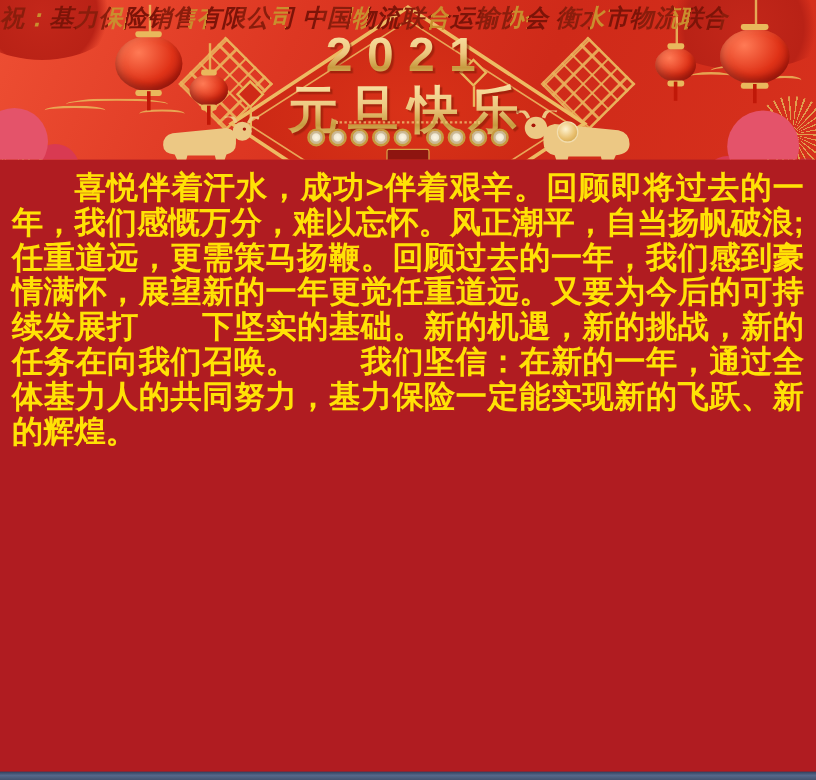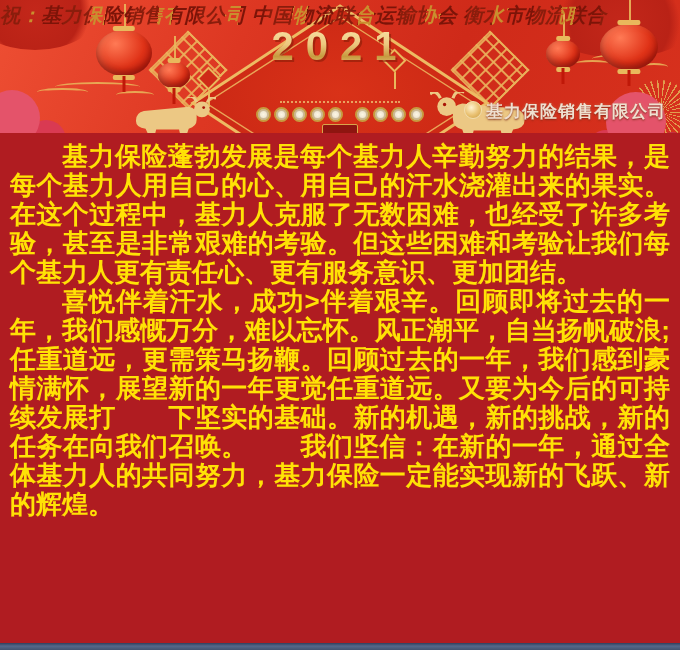--- a/index.html
+++ b/index.html
@@ -179,33 +179,32 @@
       <path d="M18 16 q-9 2 -9 11 q0 8 11 9 l4 9 h6 l2 -8 h26 l2 8 h6 l3 -9 q9 -2 9 -10 l0 -7 q0 -6 -9 -8 z" fill="#ecc884"></path>
       <circle cx="84" cy="14" r="9" fill="#ecc884"></circle>
       <path d="M78 6 Q75 -3 67 0 M90 6 Q94 -3 100 2" stroke="#ecc884" stroke-width="3" fill="none"></path>
       <circle cx="86" cy="12" r="1.6" fill="#a91407"></circle>
     </svg>
 
     <div class="flower flower-bl"></div>
     <div class="flower flower-br"></div>
 
     <div class="gold-text year-text">2021</div>
+    <div class="gold-text headline-text">元旦快乐</div>
 
     <div class="coin-dots"></div>
     <div class="coins">
       <span class="coin"></span><span class="coin"></span><span class="coin"></span><span class="coin"></span><span class="coin"></span><span class="coin"></span><span class="coin"></span><span class="coin"></span><span class="coin"></span>
     </div>
     <div class="plaque"></div>
 
     <div class="greet greet-1">祝：基力保险销售有限公司 中国物流联合运输协会 衡水市物流联合会</div>
 
     <div class="logo-circle"></div>
-    <div class="company-name">基力保险销售有限公司</div>
   </div>
 
   <div class="content">
-    <p>基力保险蓬勃发展是每个基力人辛勤努力的结果，是每个基力人用自己的心、用自己的汗水浇灌出来的果实。在这个过程中，基力人克服了无数困难，也经受了许多考验，甚至是非常艰难的考验。但这些困难和考验让我们每个基力人更有责任心、更有服务意识、更加团结。</p>
     <p>喜悦伴着汗水，成功&gt;伴着艰辛。回顾即将过去的一年，我们感慨万分，难以忘怀。风正潮平，自当扬帆破浪;任重道远，更需策马扬鞭。回顾过去的一年，我们感到豪情满怀，展望新的一年更觉任重道远。又要为今后的可持续发展打　　下坚实的基础。新的机遇，新的挑战，新的任务在向我们召唤。　　我们坚信：在新的一年，通过全体基力人的共同努力，基力保险一定能实现新的飞跃、新的辉煌。</p>
 
   </div>
 
   <div class="bottom-bar"></div>
 </div>
 
 </body></html>

